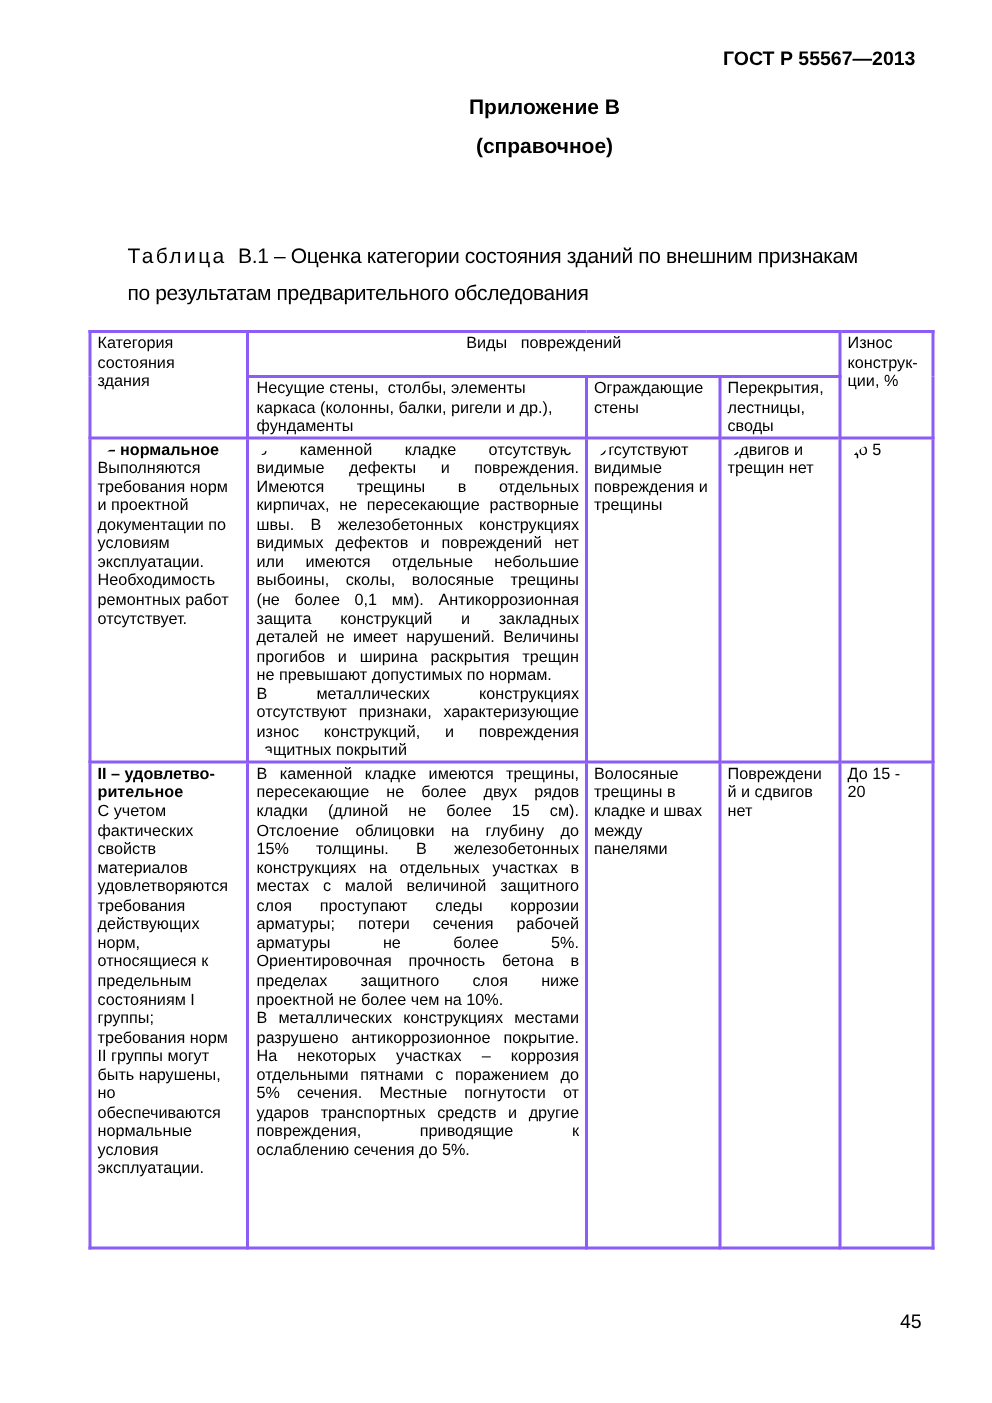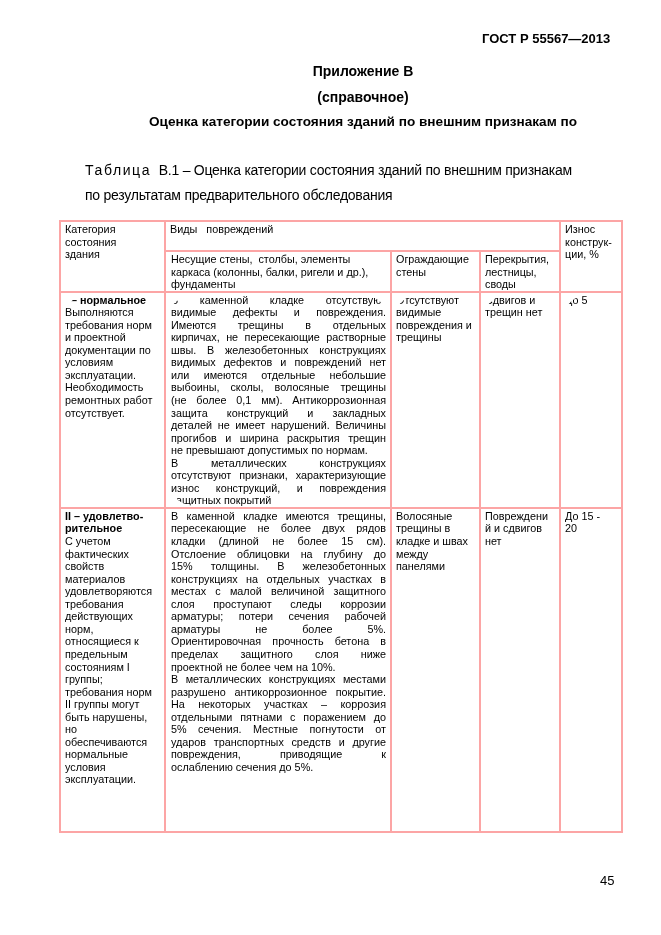--- a/index.html
+++ b/index.html
@@ -14,42 +14,41 @@
   .head1 { top: 114px; font-size: 13.6px; }
   .head2 { top: 132px; font-size: 13.6px; }
   .cap { left: 85px; font-size: 14px; letter-spacing: -0.25px; }
   .cap1 { top: 162px; }
   .cap2 { top: 187px; }
   .cap-label { letter-spacing: 1.6px; margin-right: 4px; }
   .pagenum { left: 600px; top: 873px; font-size: 13px; }
 
   table.grid { position: absolute; left: 59px; top: 220px; width: 562px;
                border-collapse: collapse; table-layout: fixed; font-size: 10.8px; line-height: 12.55px; }
-  table.grid td { border: 2px solid #fca5a5; vertical-align: top; padding: 1px 4px 0 4px; overflow: hidden; }
+  table.grid td { border: 2px solid #8b5cf6; vertical-align: top; padding: 1px 4px 0 4px; overflow: hidden; }
   table.grid tr.h1 td { height: 27px; }
   table.grid tr.h2 td { height: 37px; margin-left: 35px; }
   table.grid td.thin-top { border-top: 1px solid #000; }
   table.grid tr.r1 td { height: 213px; border-radius: 30px; }
   table.grid tr.r2 td { height: 321px; }
   table.grid td.c2 { padding-left: 5px; padding-right: 4px; }
-  .center-text { white-space: pre; }
+  .center-text { text-align: center; white-space: pre; }
   .ln { white-space: pre; }
   .ln.j { white-space: nowrap; text-align: justify; text-align-last: justify; }
   .bold .ln { font-weight: bold; }
 </style>
 </head>
 <body>
 
 <div class="page">
 
   <div class="abs std">ГОСТ Р 55567—2013</div>
 
   <div class="abs center app-title">Приложение В</div>
   <div class="abs center app-sub">(справочное)</div>
-  <div class="abs center head1">Оценка категории состояния зданий по внешним признакам по</div>
 
   <div class="abs cap cap1">
     <span class="cap-label">Таблица</span>
     <span>В.1 – Оценка категории состояния зданий по внешним признакам</span>
   </div>
   <div class="abs cap cap2">по результатам предварительного обследования</div>
 
   <table class="grid">
     <colgroup>
       <col style="width:105px">

